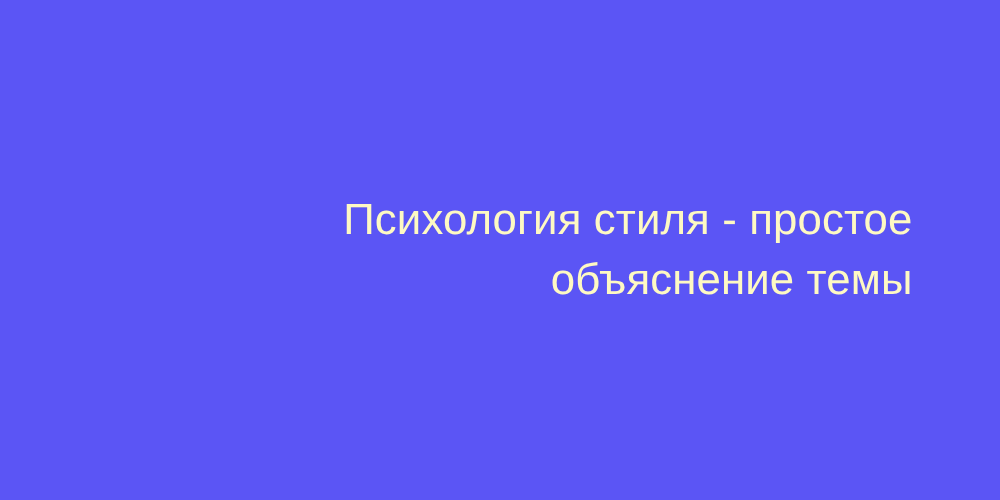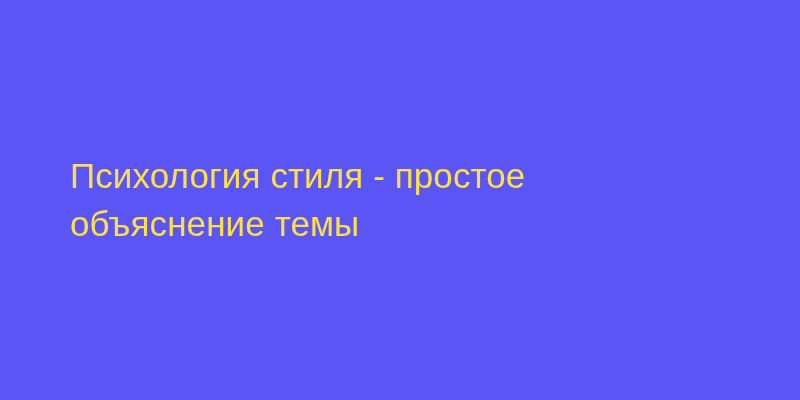--- a/index.html
+++ b/index.html
@@ -34,27 +34,27 @@
     display: flex;
     flex-direction: column;
     align-items: center;
     justify-content: center;
   }
 
   .banner-title {
     margin: 0;
     padding: 0;
     max-width: 660px;
-    color: #fde047;
+    color: #fef9c3;
     font-family: "Liberation Sans", "DejaVu Sans", sans-serif;
     font-size: 35px;
     font-weight: 400;
     line-height: 48px;
     letter-spacing: 0.1px;
-    text-align: left;
+    text-align: right;
     word-wrap: break-word;
     -webkit-font-smoothing: antialiased;
   }
 </style>
 </head>
 <body>
 
 <div class="banner">
   <div class="banner-inner">
     <h1 class="banner-title">Психология стиля - простое объяснение темы</h1>

